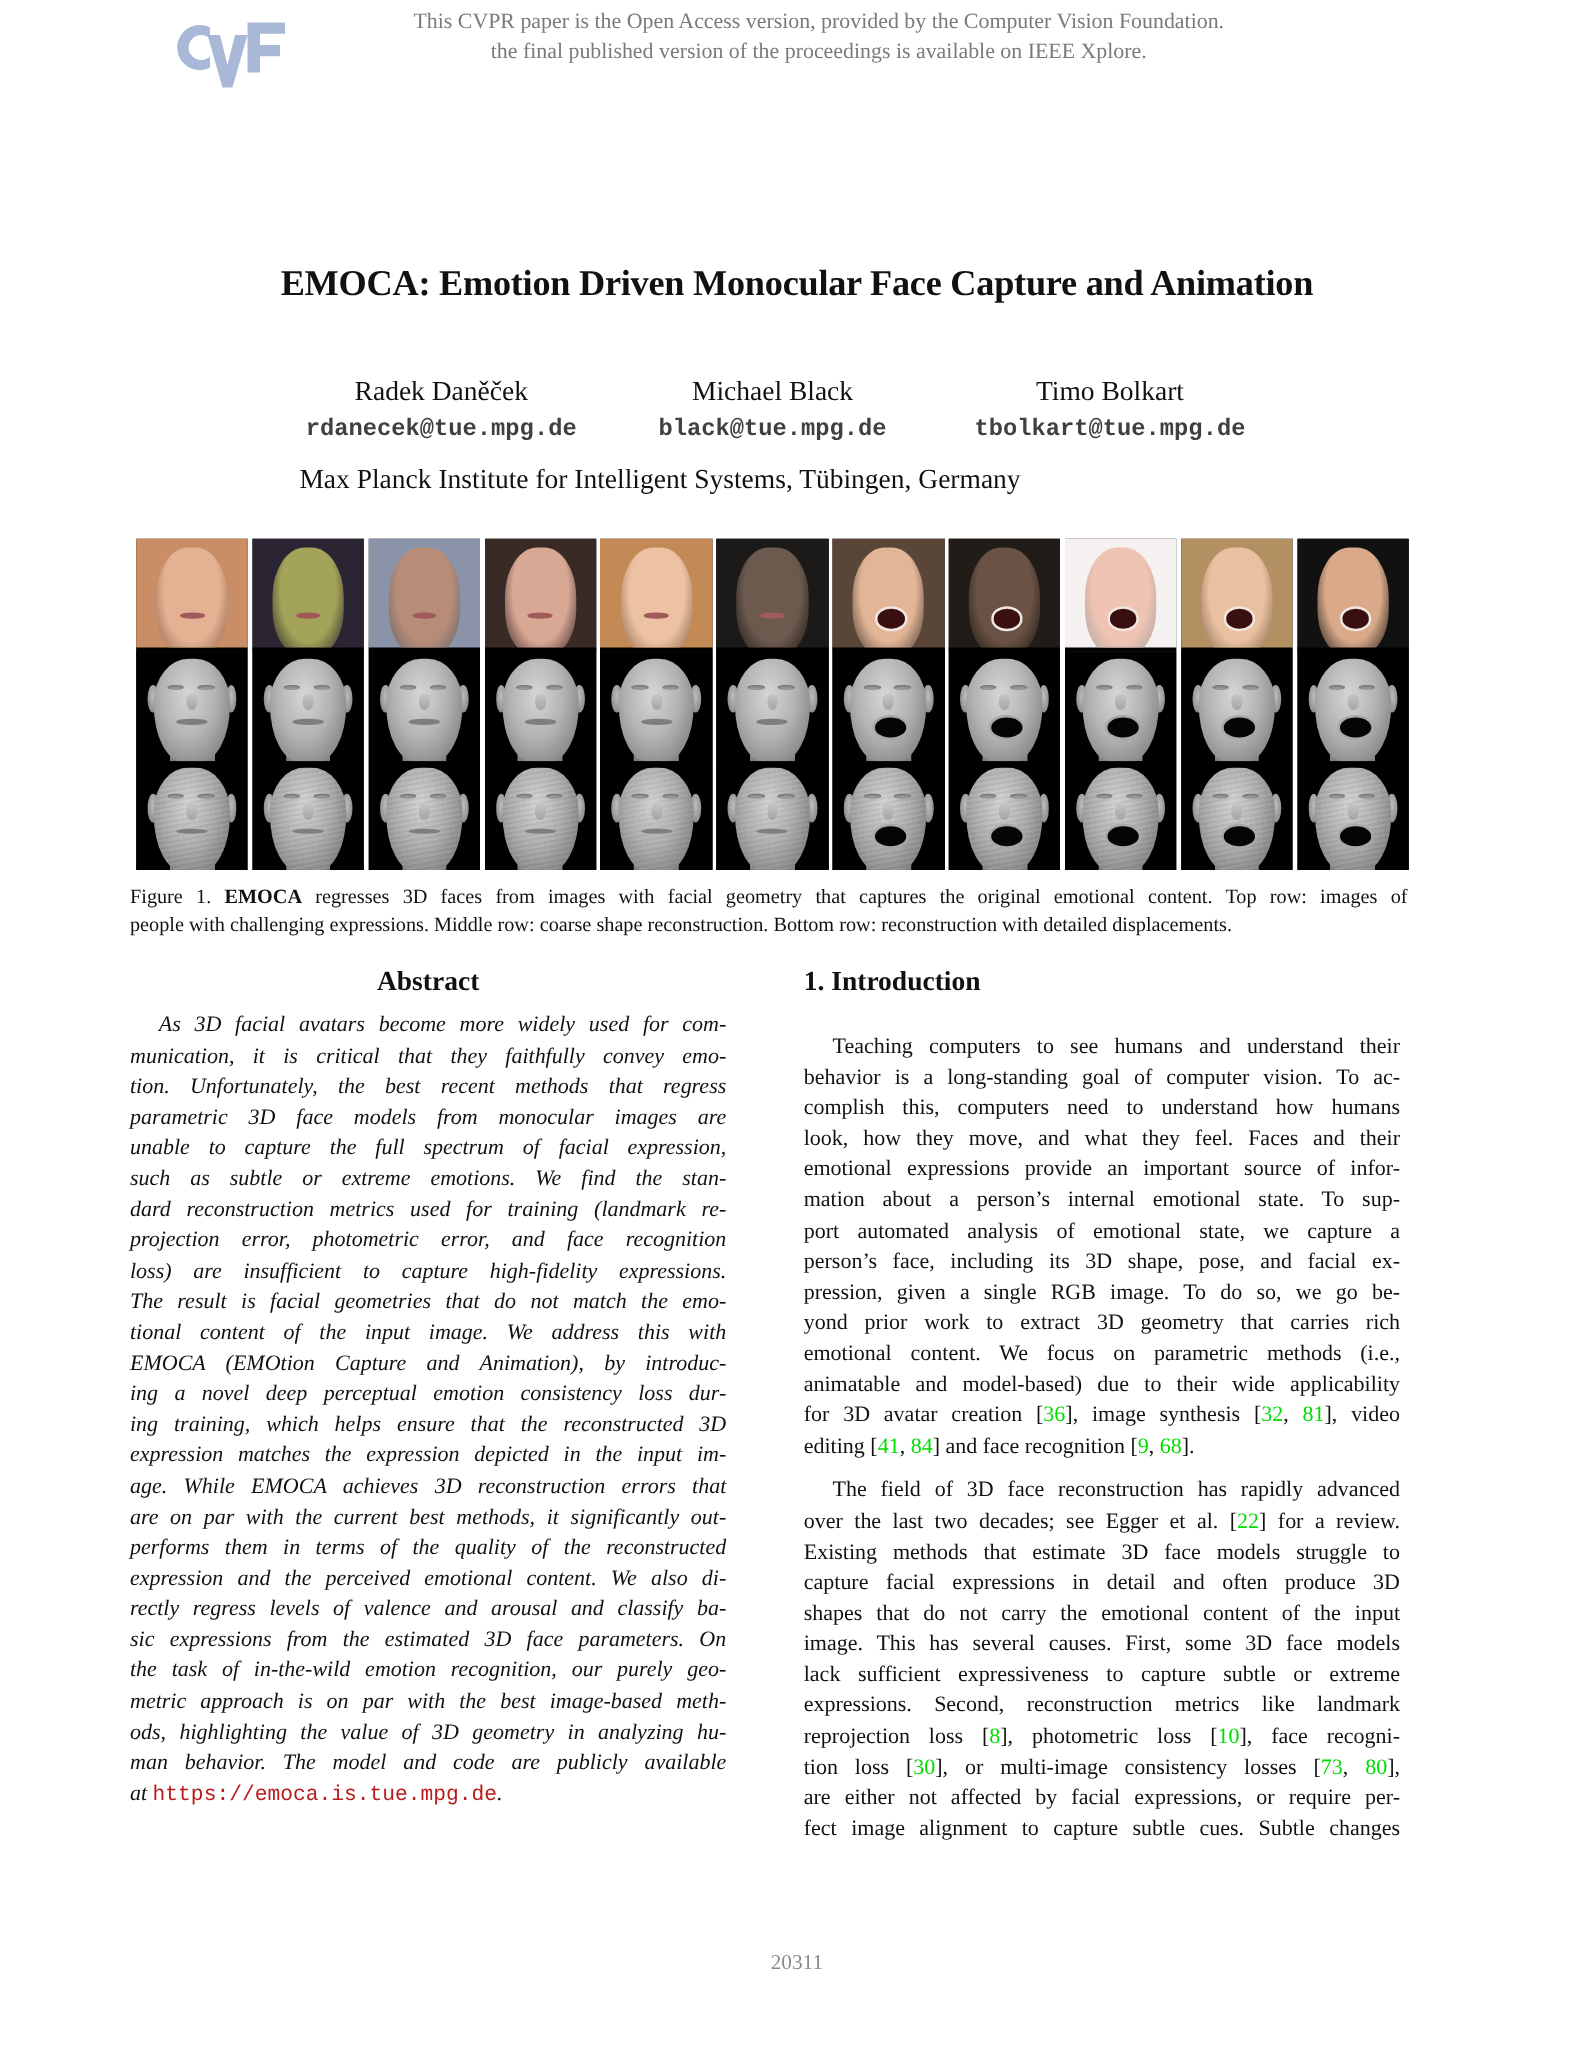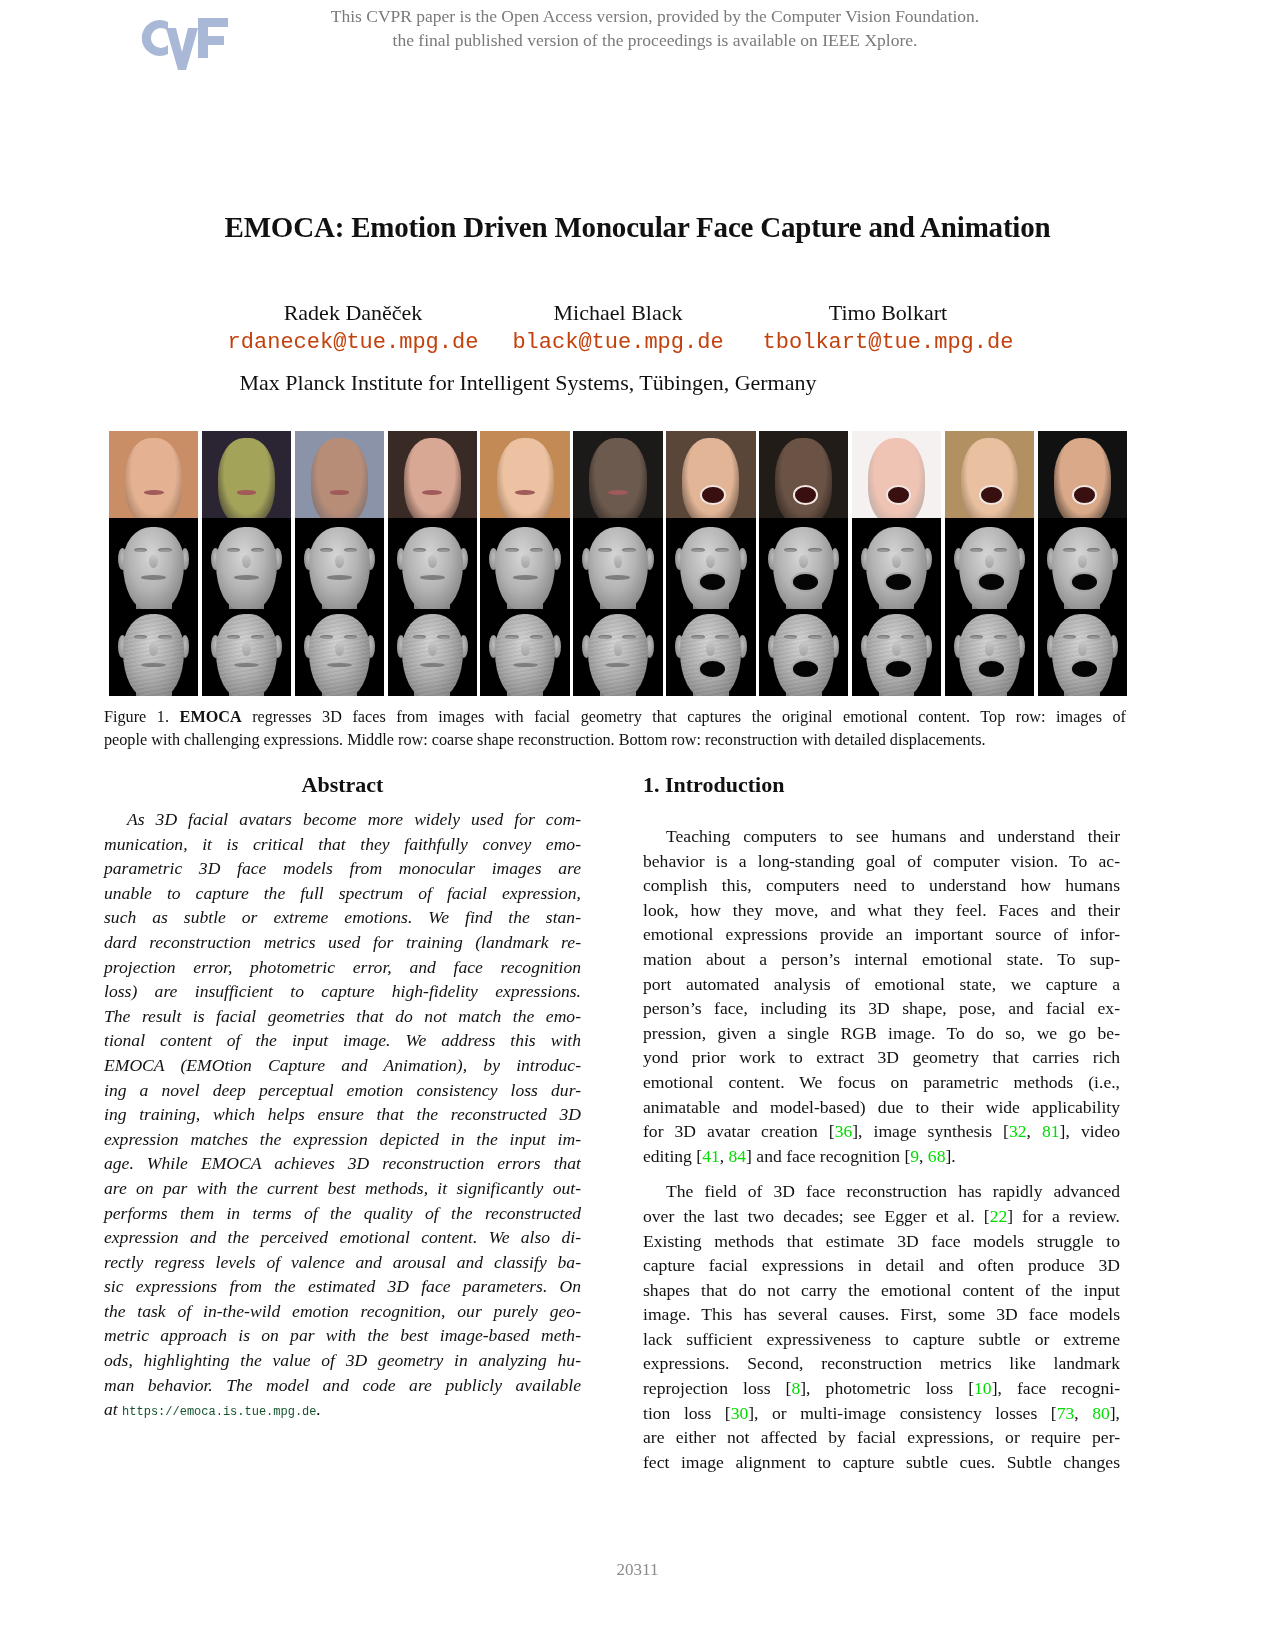--- a/index.html
+++ b/index.html
@@ -10,21 +10,21 @@
   .cvf-logo { left:138px; top:8px; width:96px; height:64px; }
   .watermark { left:260px; top:4px; width:790px; text-align:center; color:#7a7a7a;
                font-size:17.5px; line-height:24px; }
   .wm-line { display:block; white-space:nowrap; }
   
   .title { left:0; top:211px; width:1275px; text-align:center; font-weight:bold;
            font-size:29px; letter-spacing:-0.2px; }
   .author { top:300px; width:280px; text-align:center; }
   .author .name { display:block; font-size:22px; line-height:26px; }
   .author .email { display:block; font-family:"Liberation Mono","DejaVu Sans Mono",monospace;
-                   font-size:22px; line-height:22px; margin-top:6px; color:#c2410c; }
+                   font-size:19px; line-height:22px; margin-top:6px; color:#404040;font-weight:bold; }
   .institute { left:0; top:370px; width:1056px; text-align:center; font-size:22px; }
   
   .figure { left:109px; top:431px; width:1018px; height:265px; display:flex; gap:3.5px; }
   .fig-col { flex:1 1 0; display:flex; flex-direction:column; background:#000; }
   .fig-cell { flex:1 1 0; position:relative; overflow:hidden; }
   .fig-photo { border-bottom:3px solid #000; }
   .render { background:#000; }
   .render .head { position:absolute; left:16%; top:6%; width:68%; height:96%;
                   border-radius:46% 46% 40% 40% / 42% 42% 55% 55%;
                   background:radial-gradient(ellipse at 45% 35%, #d6d6d6 0%, #b3b3b3 45%, #878787 80%, #5c5c5c 100%); }
@@ -51,21 +51,21 @@
   .col-right { left:643px; top:770px; }
   .section-head { font-weight:bold; font-size:22px; line-height:30px; }
   .abstract-head { text-align:center; }
   .body { font-size:17.6px; line-height:24.6px; }
   .body .line { display:block; white-space:nowrap; text-align:justify; text-align-last:justify; }
   .body .line.last { text-align-last:left; }
   .body.italic { font-style:italic; }
   .indent { padding-left:23px; }
   .para-gap { height:11px; }
   .cite { color:#00dd00; }
-  .url { font-family:"Liberation Mono","DejaVu Sans Mono",monospace; color:#14532d; font-style:normal; font-size:12px; }
+  .url { font-family:"Liberation Mono","DejaVu Sans Mono",monospace; color:#b91c1c; font-style:normal; font-size:17px; }
   .page-num { left:0; top:1560px; width:1275px; text-align:center; color:#8a8a8a; font-size:17px; }
 </style>
 </head>
 <body>
 
 <div class="abs cvf-logo">
   <svg width="96" height="64" viewBox="0 0 96 64">
 
     <path d="M30 14 A18 18 0 1 0 30 46 L30 37 A10 10 0 1 1 30 23 Z" fill="#a9b8d6"></path>
 
@@ -387,20 +387,21 @@
 <div class="abs caption">
   <span class="line"><span>Figure 1.</span> <b>EMOCA</b><span> regresses 3D faces from images with facial geometry that captures the original emotional content. Top row: images of</span></span>
   <span class="line" style="text-align-last:left;">people with challenging expressions. Middle row: coarse shape reconstruction. Bottom row: reconstruction with detailed displacements.</span>
 </div>
 
 <div class="abs col col-left">
   <div class="section-head abstract-head">Abstract</div>
   <div class="body italic" id="abstract-body" style="margin-top:7px;">
       <span class="line indent">As 3D facial avatars become more widely used for com-</span>
       <span class="line">munication, it is critical that they faithfully convey emo-</span>
+      <span class="line">tion.  Unfortunately, the best recent methods that regress</span>
       <span class="line">parametric 3D face models from monocular images are</span>
       <span class="line">unable to capture the full spectrum of facial expression,</span>
       <span class="line">such as subtle or extreme emotions.  We find the stan-</span>
       <span class="line">dard reconstruction metrics used for training (landmark re-</span>
       <span class="line">projection error, photometric error, and face recognition</span>
       <span class="line">loss) are insufficient to capture high-fidelity expressions.</span>
       <span class="line">The result is facial geometries that do not match the emo-</span>
       <span class="line">tional content of the input image.  We address this with</span>
       <span class="line">EMOCA (EMOtion Capture and Animation), by introduc-</span>
       <span class="line">ing a novel deep perceptual emotion consistency loss dur-</span>

